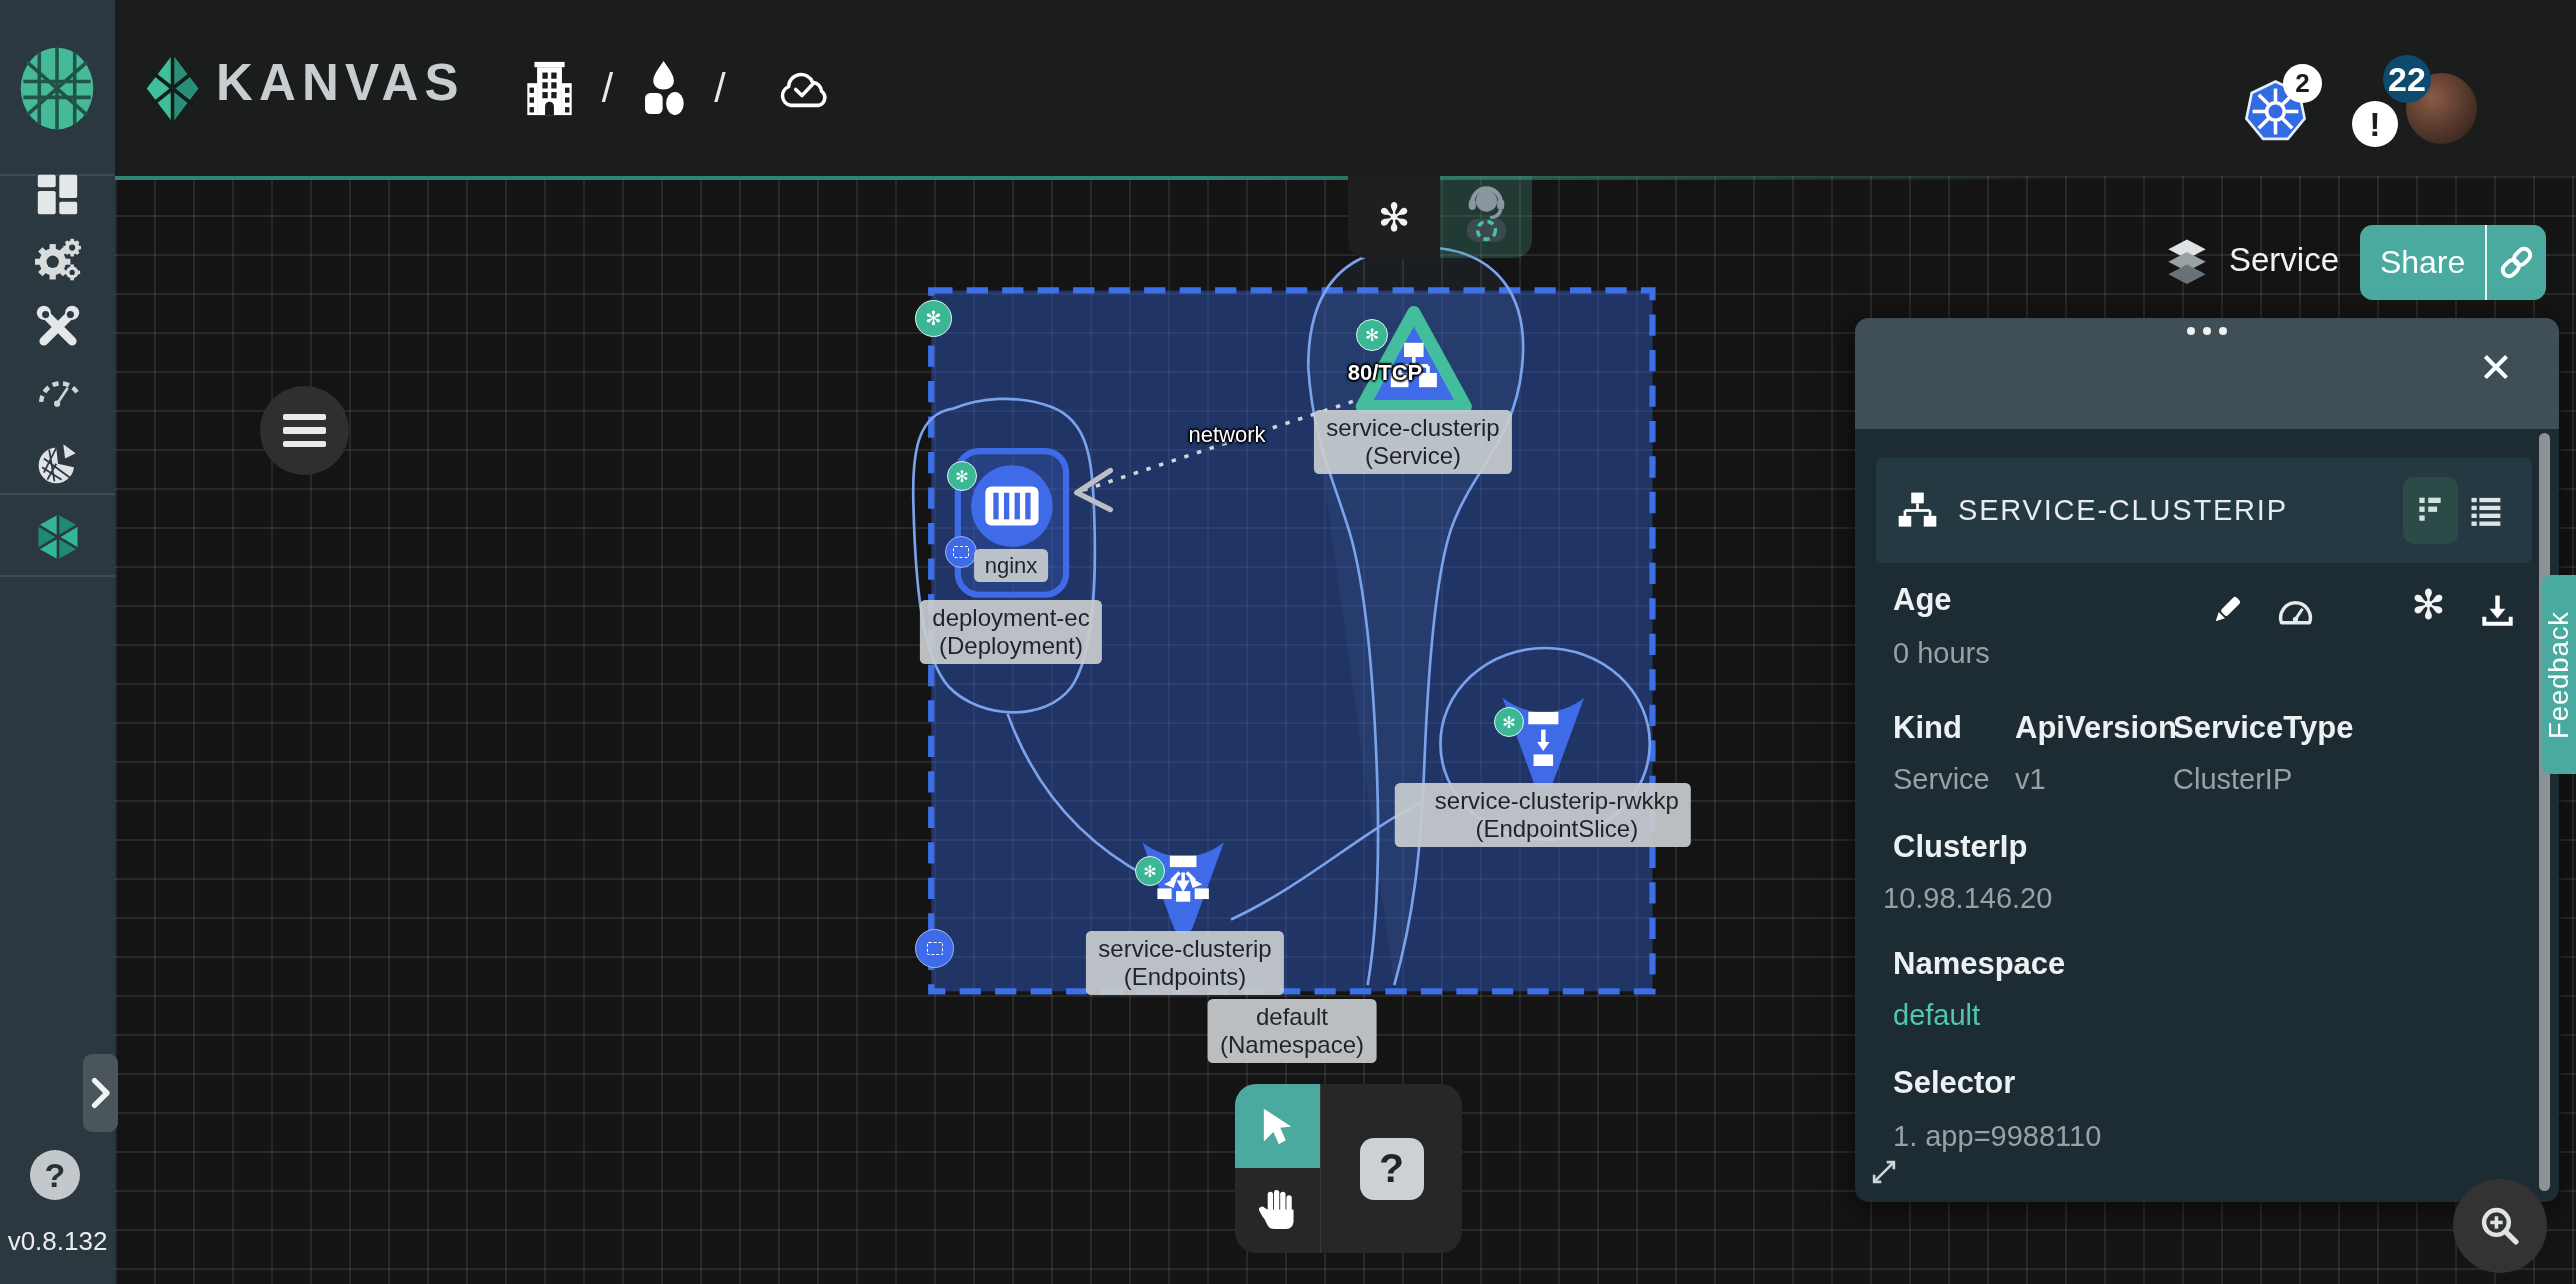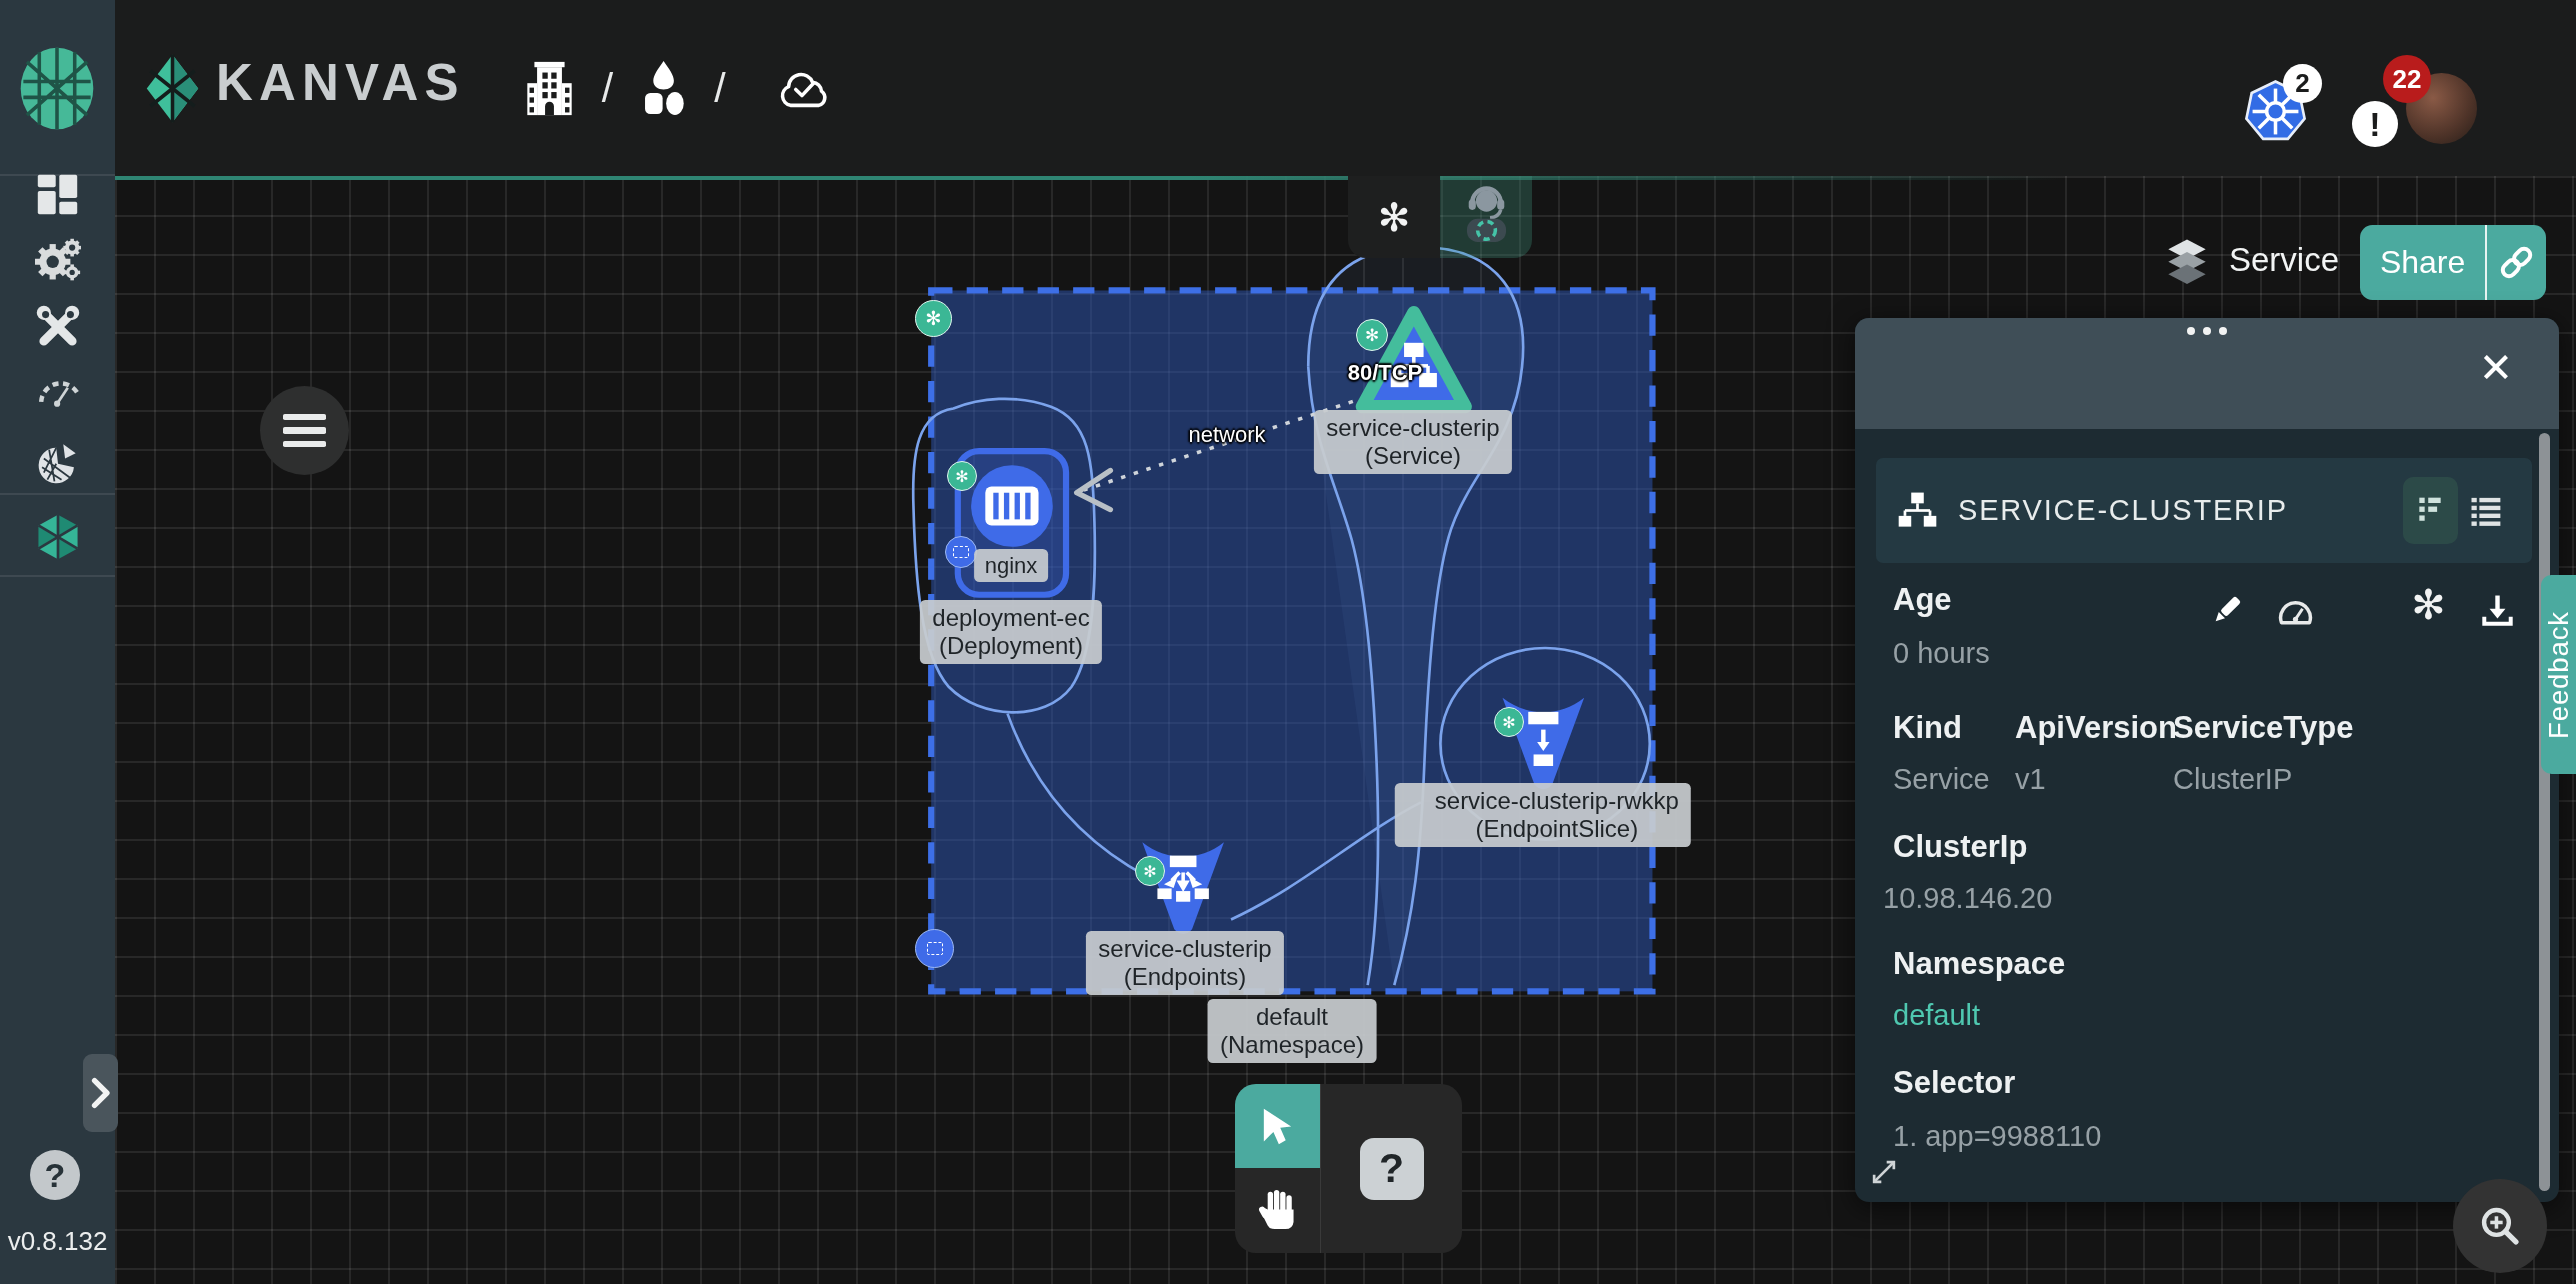--- a/index.html
+++ b/index.html
@@ -316,21 +316,21 @@
       <line x1="31" y1="45" x2="19" y2="57"></line>
   </g>
 </svg>
 <div class="badge-num" style="left:2283px;top:64px;width:39px;height:39px;background:#fff;color:#1b1c1c;font-size:26px;">
   <span>2</span>
 </div>
 
 <div class="badge-num" style="left:2352px;top:101px;width:46px;height:46px;background:#fff;color:#1b1c1c;font-size:34px;z-index:41;">
   <span>!</span>
 </div>
-<div class="badge-num" style="left:2383px;top:55px;width:48px;height:48px;background:#b91c1c;color:#fff;font-size:26px;z-index:42;">
+<div class="badge-num" style="left:2383px;top:55px;width:48px;height:48px;background:#0c4a6e;color:#fff;font-size:34px;z-index:42;">
   <span>22</span>
 </div>
 
 <div class="abs" style="left:2406px;top:73px;width:71px;height:71px;border-radius:50%;z-index:41;
      background:radial-gradient(circle at 38% 35%,#8a5a46,#4e3328 60%,#241c18);"></div>
 
 <div class="hamburger">
   <div></div>
     <div></div>
     <div></div>

